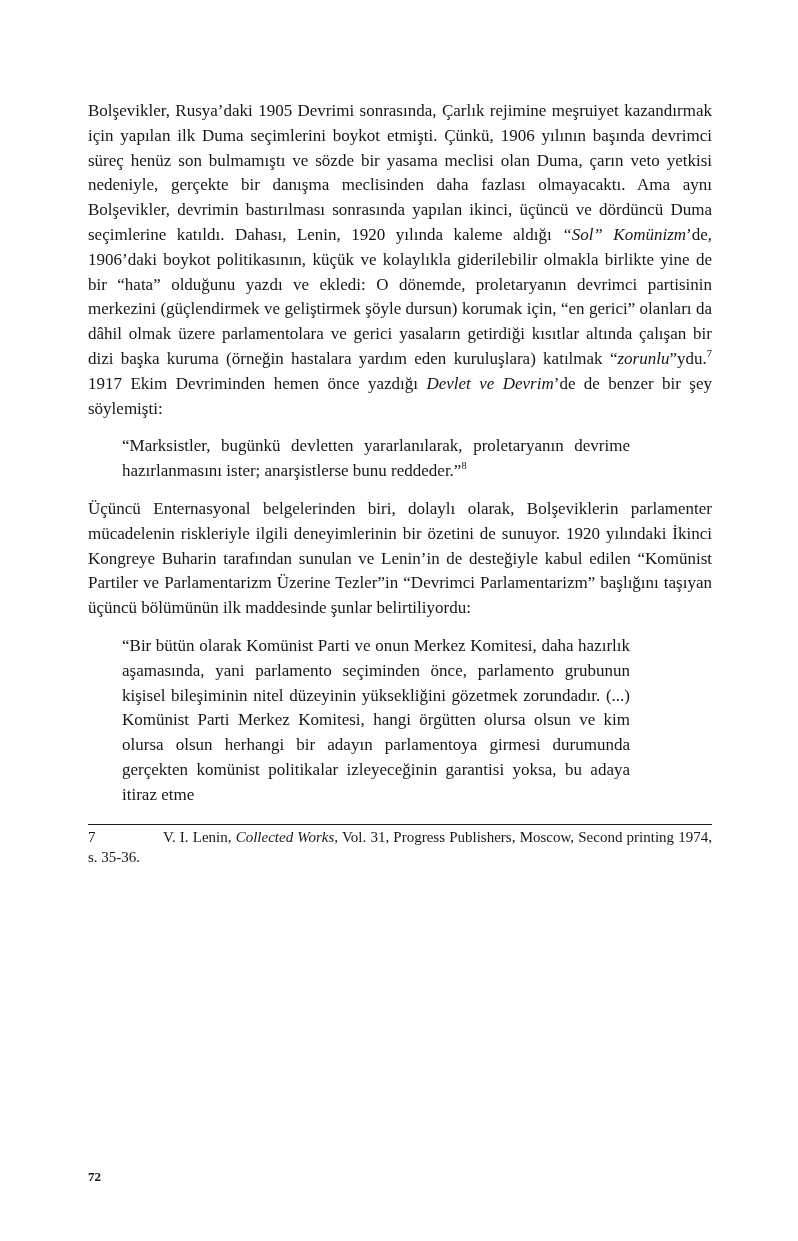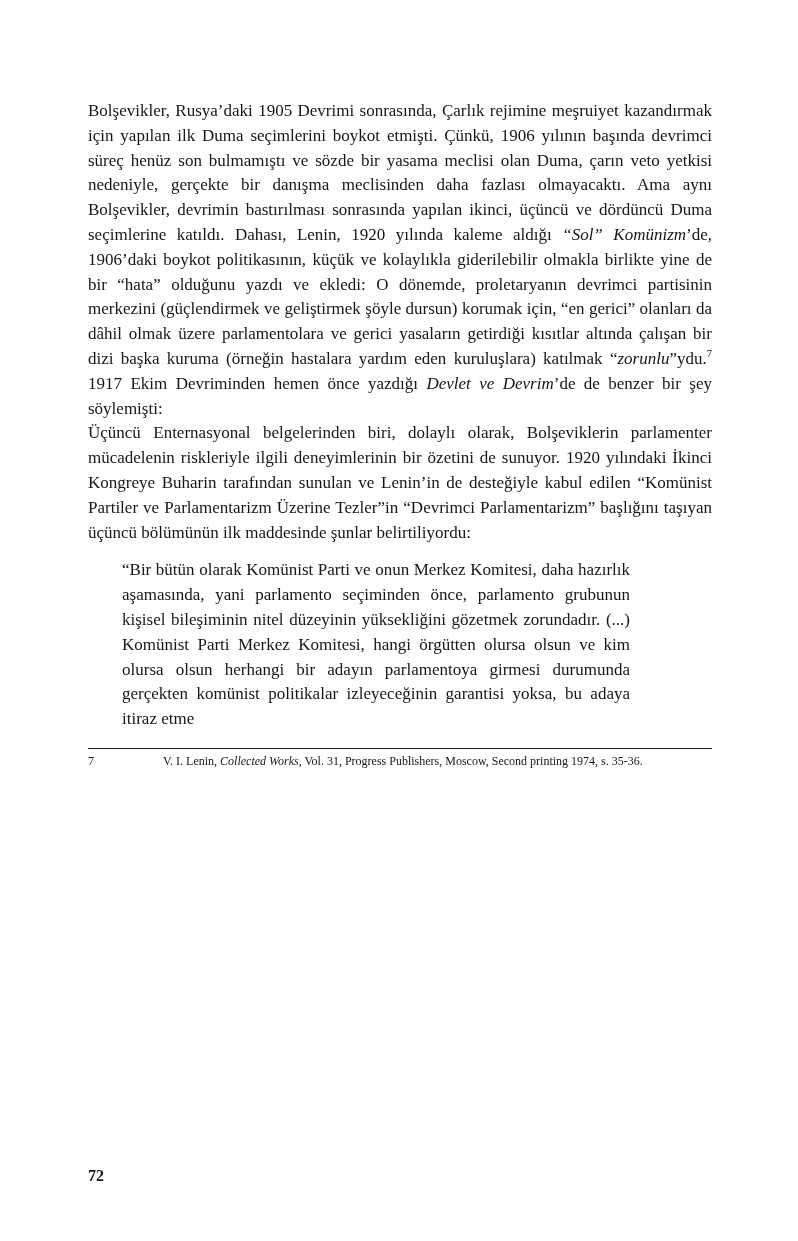--- a/index.html
+++ b/index.html
@@ -34,43 +34,44 @@
     line-height: 0;
     vertical-align: super;
   }
   .footnote-sep {
     border-top: 1.5px solid #1a1a1a;
     margin-top: 16px;
     width: 100%;
   }
   .footnotes { margin-top: 2px; }
   p.footnote {
-    font-size: 12px;
+    font-size: 15px;
     line-height: 20.6px;
     text-align: justify;
   }
   .fn-marker {
     display: inline-block;
     width: 75px;
   }
   .page-number {
     position: absolute;
     left: 88px;
     bottom: 56px;
     font-weight: 700;
-    font-size: 16px;
+    font-size: 13px;
   }
 </style>
 </head>
 <body>
 
 <div class="page">
   <main class="text-block">
     <div id="paragraphs">
         <p class="body"><span>Bolşevikler, Rusya’daki 1905 Devrimi sonrasında, Çarlık rejimine meşruiyet kazandırmak için yapılan ilk Duma seçimlerini boykot etmişti. Çünkü, 1906 yılının başında devrimci süreç henüz son bulmamıştı ve sözde bir yasama meclisi olan Duma, çarın veto yetkisi nedeniyle, gerçekte bir danışma meclisinden daha fazlası olmayacaktı. Ama aynı Bolşevikler, devrimin bastırılması sonrasında yapılan ikinci, üçüncü ve dördüncü Duma seçimlerine katıldı. Dahası, Lenin, 1920 yılında kaleme aldığı </span><span class="it">“Sol” Komünizm</span><span>’de, 1906’daki boykot politikasının, küçük ve kolaylıkla giderilebilir olmakla birlikte yine de bir “hata” olduğunu yazdı ve ekledi: O dönemde, proletaryanın devrimci partisinin merkezini (güçlendirmek ve geliştirmek şöyle dursun) korumak için, “en gerici” olanları da dâhil olmak üzere parlamentolara ve gerici yasaların getirdiği kısıtlar altında çalışan bir dizi başka kuruma (örneğin hastalara yardım eden kuruluşlara) katılmak “</span><span class="it">zorunlu</span><span>”ydu.</span><sup>7</sup><span> 1917 Ekim Devriminden hemen önce yazdığı </span><span class="it">Devlet ve Devrim</span><span>’de de benzer bir şey söylemişti:</span></p>
+        <p class="quote"><span>“Marksistler, bugünkü devletten yararlanılarak, proletaryanın devrime hazırlanmasını ister; anarşistlerse bunu reddeder.”</span><sup>8</sup></p>
         <p class="body"><span>Üçüncü Enternasyonal belgelerinden biri, dolaylı olarak, Bolşeviklerin parlamenter mücadelenin riskleriyle ilgili deneyimlerinin bir özetini de sunuyor. 1920 yılındaki İkinci Kongreye Buharin tarafından sunulan ve Lenin’in de desteğiyle kabul edilen “Komünist Partiler ve Parlamentarizm Üzerine Tezler”in “Devrimci Parlamentarizm” başlığını taşıyan üçüncü bölümünün ilk maddesinde şunlar belirtiliyordu:</span></p>
         <p class="quote"><span>“Bir bütün olarak Komünist Parti ve onun Merkez Komitesi, daha hazırlık aşamasında, yani parlamento seçiminden önce, parlamento grubunun kişisel bileşiminin nitel düzeyinin yüksekliğini gözetmek zorundadır. (...) Komünist Parti Merkez Komitesi, hangi örgütten olursa olsun ve kim olursa olsun herhangi bir adayın parlamentoya girmesi durumunda gerçekten komünist politikalar izleyeceğinin garantisi yoksa, bu adaya itiraz etme</span></p>
       </div>
     <div class="footnote-sep"></div>
     <div id="footnotes" class="footnotes">
         <p class="footnote"><span class="fn-marker">7</span><span>V. I. Lenin, </span><span class="it">Collected Works</span><span>, Vol. 31, Progress Publishers, Moscow, Second printing 1974, s. 35-36.</span></p>
       </div>
   </main>
   <div class="page-number">72</div>
 </div>

